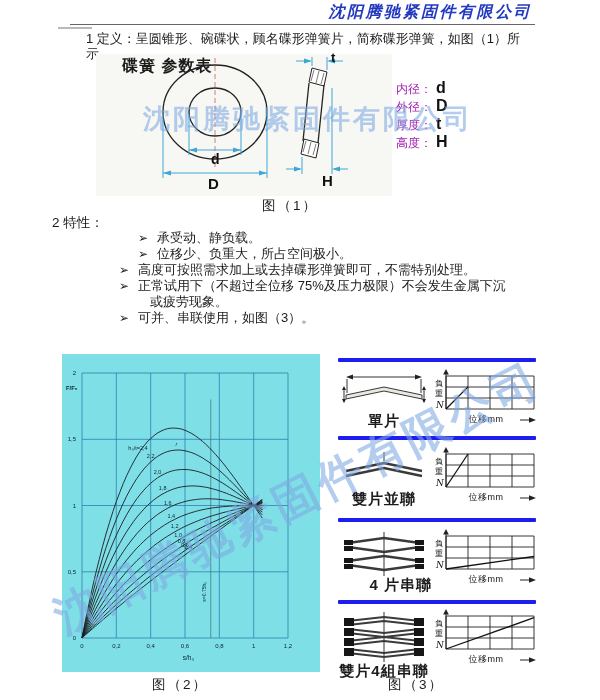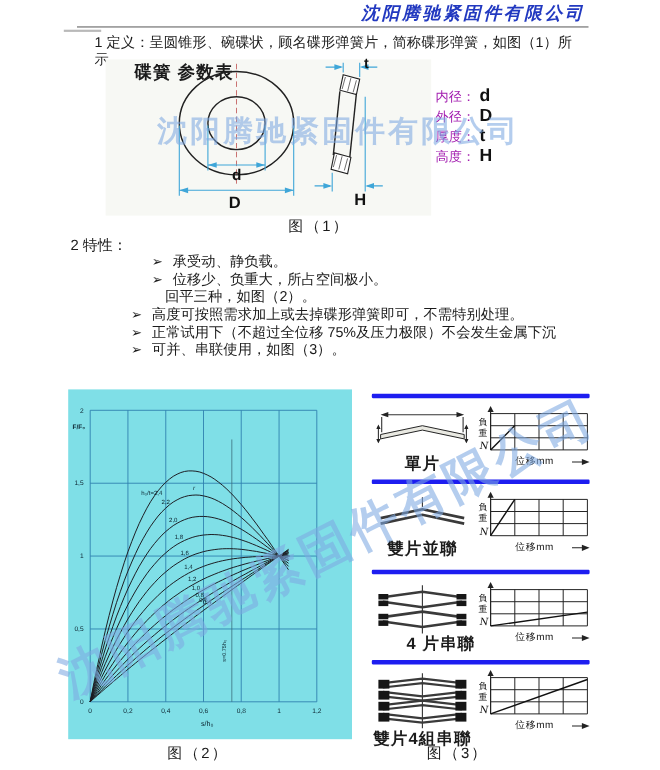--- a/index.html
+++ b/index.html
@@ -26,21 +26,21 @@
   .fig1-svg{left:100px;top:52px;}
   .fig1-params{left:396px;top:79px;line-height:18px;}
   .param-row{height:18px;white-space:nowrap;}
   .param-label{font-size:12px;color:#a21caf;}
   .param-symbol{font-size:16px;font-weight:bold;color:#111;margin-left:4px;}
   .fig1-caption,.fig2-caption,.fig3-caption{
     font-size:13.5px;letter-spacing:2px;text-align:center;width:120px;
   }
   .fig1-caption{left:230px;top:197px;}
   
-  .features-heading{left:64px;top:214px;font-size:13.5px;}
+  .features-heading{left:52px;top:214px;font-size:13.5px;}
   .features{left:0;top:229px;width:484px;}
   .feat-line{height:16px;font-size:13px;white-space:nowrap;}
   .feat-line .marker{margin-right:9px;font-size:12px;}
   .ind-a{padding-left:138px;}
   .ind-b{padding-left:119px;}
   .ind-c{padding-left:150px;}
   
   .fig2-panel{left:62px;top:354px;width:258px;height:318px;background:#7fdfe7;}
   .fig2-caption{left:120px;top:676px;}
   
@@ -146,23 +146,23 @@
   <div class="param-row"><span class="param-label">厚度：</span><span class="param-symbol">t</span></div>
   <div class="param-row"><span class="param-label">高度：</span><span class="param-symbol">H</span></div>
 </div>
 
 <div class="abs fig1-caption">图（1）</div>
 
 <div class="abs features-heading">2 特性：</div>
 <div class="abs features">
   <div class="feat-line ind-a"><span class="marker">➢</span><span>承受动、静负载。</span></div>
   <div class="feat-line ind-a"><span class="marker">➢</span><span>位移少、负重大，所占空间极小。</span></div>
-  <div class="feat-line ind-c"><span>回平三种，如图（2）。</span></div>
   <div class="feat-line ind-b"><span class="marker">➢</span><span>高度可按照需求加上或去掉碟形弹簧即可，不需特别处理。</span></div>
   <div class="feat-line ind-b"><span class="marker">➢</span><span>正常试用下（不超过全位移 75%及压力极限）不会发生金属下沉</span></div>
+  <div class="feat-line ind-c"><span>或疲劳现象。</span></div>
   <div class="feat-line ind-b"><span class="marker">➢</span><span>可并、串联使用，如图（3）。</span></div>
 </div>
 
 <div class="abs fig2-panel">
   <svg id="fig2-plot" width="258" height="318" viewBox="0 0 258 318">
       <path d="M20.0,284.0 V19.0 M54.3,284.0 V19.0 M88.7,284.0 V19.0 M123.0,284.0 V19.0 M157.3,284.0 V19.0 M191.7,284.0 V19.0 M226.0,284.0 V19.0 M20.0,284.0 H226.0 M20.0,217.8 H226.0 M20.0,151.5 H226.0 M20.0,85.3 H226.0 M20.0,19.0 H226.0 " stroke="#2e7fae" stroke-width="0.8" fill="none"></path>
       <line x1="148.7525" y1="284" x2="148.7525" y2="45.5" stroke="#3b6d7a" stroke-width="0.7"></line>
       <text x="143.6024" y="237.625" font-size="5" text-anchor="middle" fill="#0c2430" font-family="&quot;Liberation Sans&quot;,sans-serif" transform="rotate(-90 143.6024 237.625)">s=0.75h₀</text>
       <path d="M20.0,284.0 L23.4,266.5 L26.9,250.0 L30.3,234.3 L33.7,219.5 L37.2,205.5 L40.6,192.3 L44.0,180.0 L47.5,168.4 L50.9,157.6 L54.3,147.6 L57.8,138.3 L61.2,129.7 L64.6,121.8 L68.1,114.6 L71.5,108.0 L74.9,102.1 L78.4,96.8 L81.8,92.1 L85.2,88.0 L88.7,84.5 L92.1,81.5 L95.5,79.0 L99.0,77.1 L102.4,75.6 L105.8,74.6 L109.3,74.1 L112.7,74.1 L116.1,74.4 L119.6,75.1 L123.0,76.3 L126.4,77.8 L129.9,79.6 L133.3,81.8 L136.7,84.3 L140.2,87.1 L143.6,90.1 L147.0,93.4 L150.5,97.0 L153.9,100.8 L157.3,104.7 L160.8,108.9 L164.2,113.2 L167.6,117.7 L171.1,122.3 L174.5,127.0 L177.9,131.8 L181.4,136.6 L184.8,141.6 L188.2,146.5 L191.7,151.5 L200.3,164.0" stroke="#1c1c22" stroke-width="0.9" fill="none"></path>
       <text x="66.3509" y="95.8741608" font-size="5.5" text-anchor="start" fill="#0c2430" font-family="&quot;Liberation Sans&quot;,sans-serif">h₀/t=2,4</text>

